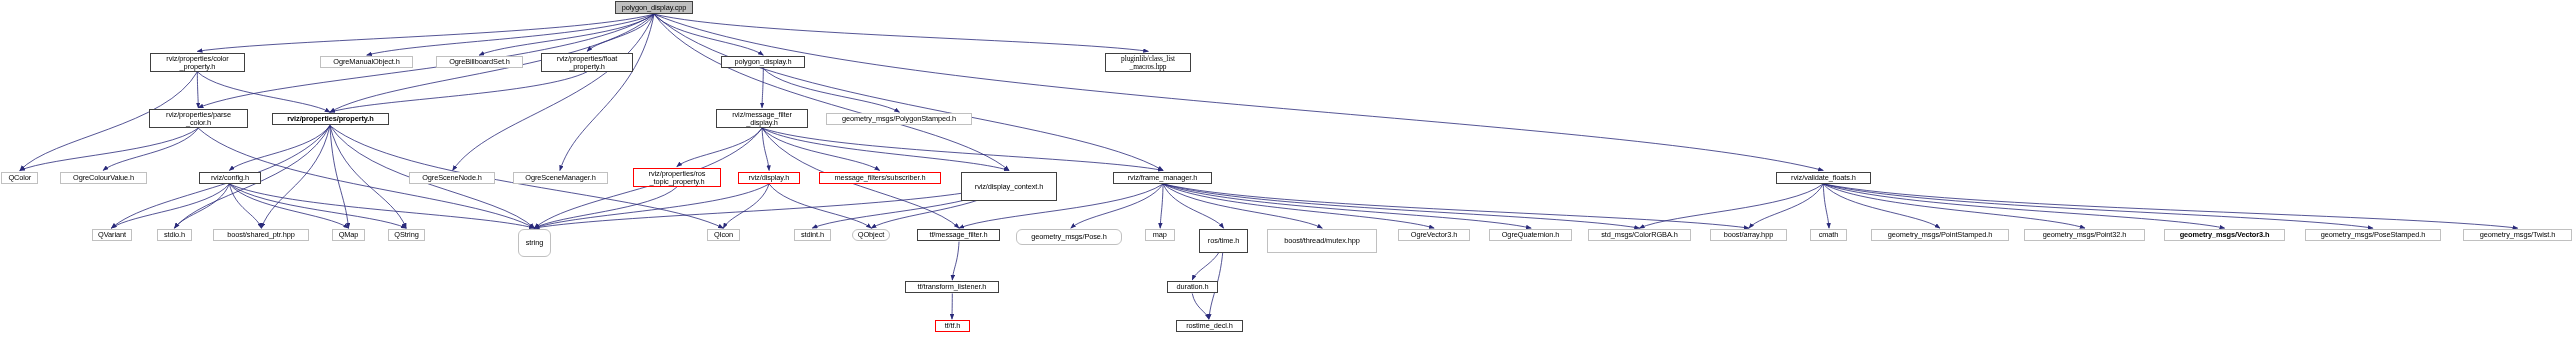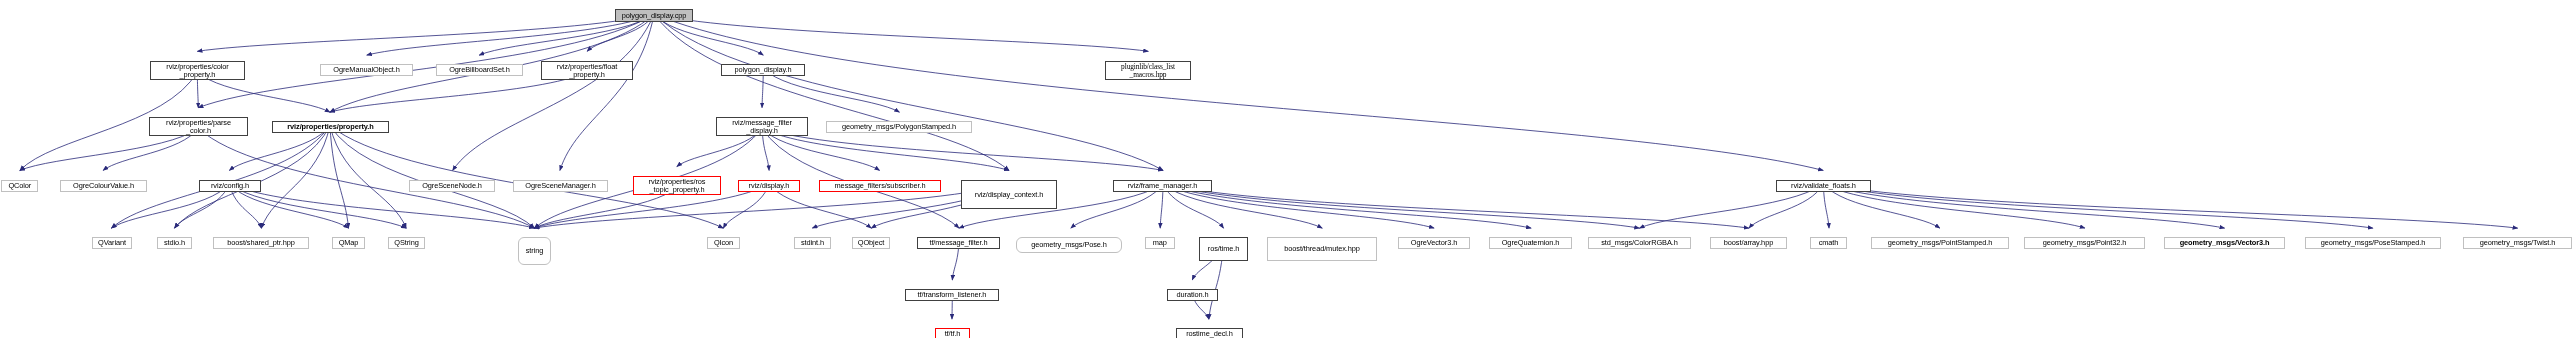--- a/index.html
+++ b/index.html
@@ -20,21 +20,20 @@
     justify-content:center;
     text-align:center;
     font-size:7.4px;
     line-height:8px;
     color:#000000;
     background:#ffffff;
     border:0.6px solid #c0c0c0;
     white-space:pre-line;
     letter-spacing:-0.1px;
     padding:0 6px;
-    margin-top:8px;
   }
   .node.bold{ border:1px solid #404040; }
   .node.red{ border:1px solid #ff0000; }
   .node.root{ border:1px solid #404040; background:#bfbfbf; }
 </style>
 </head>
 <body>
 
 <div id="canvas">
   <svg id="edges" xmlns="http://www.w3.org/2000/svg" viewBox="0 0 4021 529">
@@ -148,21 +147,21 @@
       <div class="node bold" style="left: 1113px; top: 172px; width: 99px; height: 12px;">rviz/frame_manager.h</div>
       <div class="node bold" style="left: 1776px; top: 172px; width: 95px; height: 12px;">rviz/validate_floats.h</div>
       <div class="node " style="left: 92px; top: 229px; width: 40px; height: 12px;">QVariant</div>
       <div class="node " style="left: 157px; top: 229px; width: 35px; height: 12px;">stdio.h</div>
       <div class="node " style="left: 213px; top: 229px; width: 96px; height: 12px;">boost/shared_ptr.hpp</div>
       <div class="node " style="left: 332px; top: 229px; width: 33px; height: 12px;">QMap</div>
       <div class="node " style="left: 388px; top: 229px; width: 37px; height: 12px;">QString</div>
       <div class="node " style="left: 518px; top: 229px; width: 33px; height: 28px; border-radius: 6px;">string</div>
       <div class="node " style="left: 707px; top: 229px; width: 33px; height: 12px;">QIcon</div>
       <div class="node " style="left: 794px; top: 229px; width: 37px; height: 12px;">stdint.h</div>
-      <div class="node " style="left: 852px; top: 229px; width: 38px; height: 12px;">QObject</div>
+      <div class="node " style="left: 852px; top: 229px; width: 38px; height: 12px; border-radius: 6px;">QObject</div>
       <div class="node bold" style="left: 917px; top: 229px; width: 83px; height: 12px;">tf/message_filter.h</div>
       <div class="node " style="left: 1016px; top: 229px; width: 106px; height: 16px; border-radius: 6px;">geometry_msgs/Pose.h</div>
       <div class="node " style="left: 1145px; top: 229px; width: 29.5px; height: 12px;">map</div>
       <div class="node bold" style="left: 1199px; top: 229px; width: 49px; height: 24px;">ros/time.h</div>
       <div class="node " style="left: 1267px; top: 229px; width: 110px; height: 24px;">boost/thread/mutex.hpp</div>
       <div class="node " style="left: 1398px; top: 229px; width: 72px; height: 12px;">OgreVector3.h</div>
       <div class="node " style="left: 1489px; top: 229px; width: 83px; height: 12px;">OgreQuaternion.h</div>
       <div class="node " style="left: 1588px; top: 229px; width: 103px; height: 12px;">std_msgs/ColorRGBA.h</div>
       <div class="node " style="left: 1710px; top: 229px; width: 77px; height: 12px;">boost/array.hpp</div>
       <div class="node " style="left: 1810px; top: 229px; width: 37px; height: 12px;">cmath</div>

